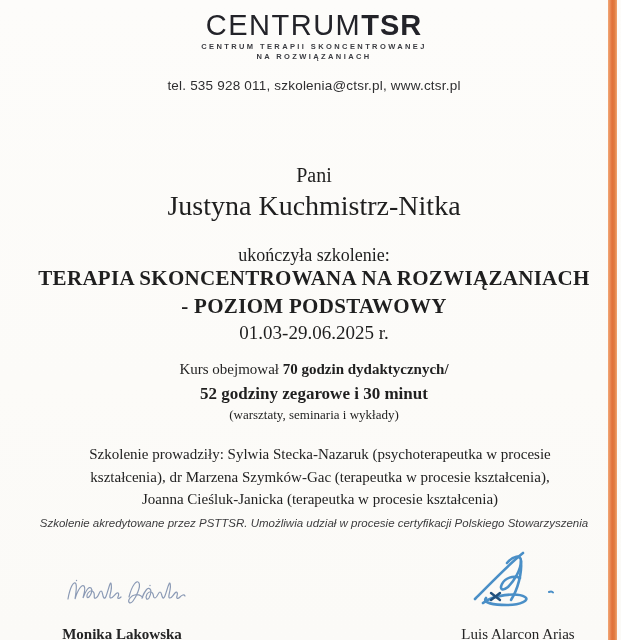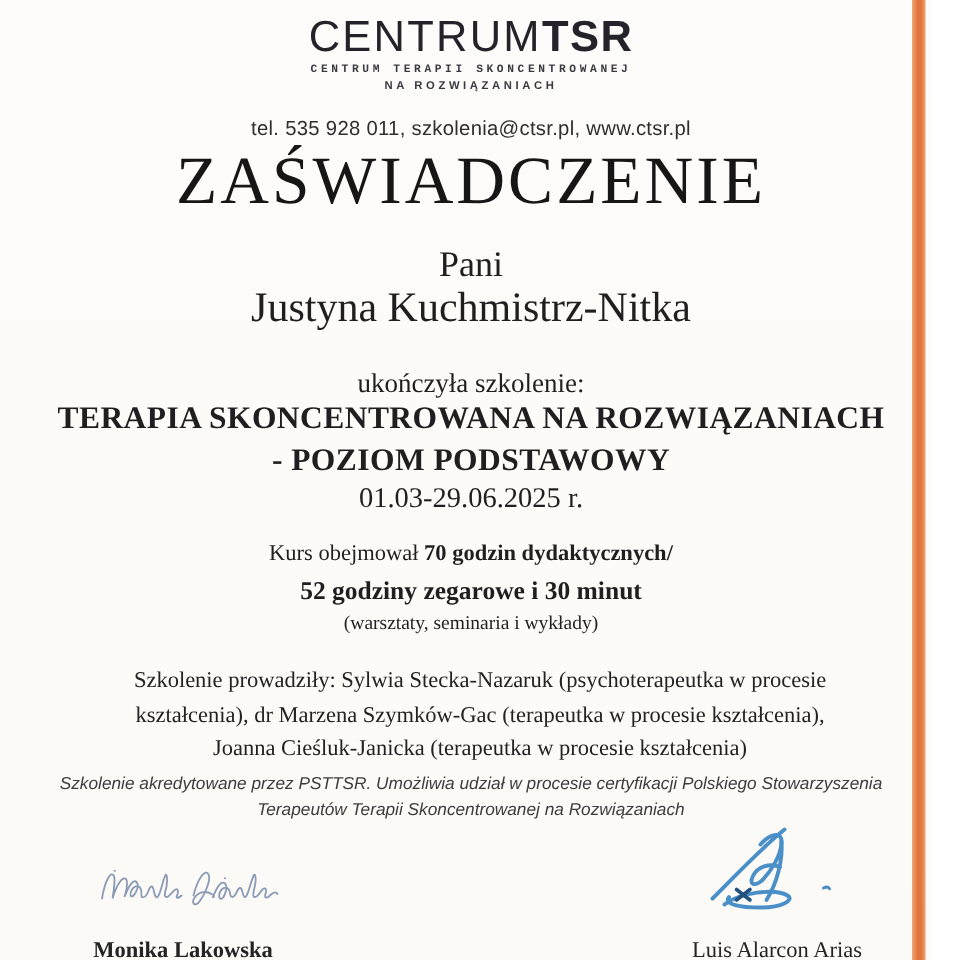--- a/index.html
+++ b/index.html
@@ -26,31 +26,31 @@
     top: 9px;
     font-family: "Liberation Sans", sans-serif;
     font-size: 29px; color: #232329; letter-spacing: 1.5px; font-weight: 400;
   }
   .logo-line b { font-weight: 800; letter-spacing: 1px; }
   .tagline {
     font-family: "Liberation Sans", sans-serif;
     font-size: 7.5px; font-weight: 700; letter-spacing: 2.4px;
     color: #3a3b41; line-height: 10px;
   }
-  .tagline-1 { top: 42px; font-family: Liberation Mono, monospace; }
+  .tagline-1 { top: 42px; }
   .tagline-2 { top: 52px; }
   .contact {
     top: 61px;
     font-family: "Liberation Sans", sans-serif;
     font-size: 13.5px; font-weight: 500; color: #2e2e30; letter-spacing: 0.2px; margin-top: 17px;
   }
 
   
   .cert-title { top: 94px; font-size: 45px; letter-spacing: 2px; color: #161616; }
-  .salutation { top: 164px; font-size: 24px; }
+  .salutation { top: 164px; font-size: 20px; }
   .recipient  { top: 190px; font-size: 28px; }
   .completion { top: 245px; font-size: 18px; }
   .course-1   { top: 266px; font-size: 21px; font-weight: 700; letter-spacing: 0.3px; }
   .course-2   { top: 294px; font-size: 21px; font-weight: 700; letter-spacing: 0.3px; }
   .date-range { top: 322px; font-size: 19px; text-align: center; }
   .hours-1    { top: 361px; font-size: 15px; }
   .hours-1 b, .hours-2 { font-weight: 700; }
   .hours-2    { top: 384px; font-size: 17px; }
   .hours-3    { top: 407px; font-size: 13px; }
   .trainers   { top: 443px; font-size: 15px; line-height: 22.5px; color: #222; padding-left: 12px; }
@@ -76,21 +76,20 @@
 
   <div class="accent-stripe"></div>
 
   <div class="centered logo-line">
     <span>CENTRUM</span><b>TSR</b>
   </div>
   <div class="centered tagline tagline-1">CENTRUM TERAPII SKONCENTROWANEJ</div>
   <div class="centered tagline tagline-2">NA ROZWIĄZANIACH</div>
   <div class="centered contact">tel. 535 928 011, szkolenia@ctsr.pl, www.ctsr.pl</div>
 
-  <div class="centered cert-title">ZAŚWIADCZENIE</div>
   <div class="centered salutation">Pani</div>
   <div class="centered recipient">Justyna Kuchmistrz-Nitka</div>
   <div class="centered completion">ukończyła szkolenie:</div>
   <div class="centered course-1">TERAPIA SKONCENTROWANA NA ROZWIĄZANIACH</div>
   <div class="centered course-2">- POZIOM PODSTAWOWY</div>
   <div class="centered date-range">01.03-29.06.2025 r.</div>
 
   <div class="centered hours-1">
     <span>Kurs obejmował </span><b>70 godzin dydaktycznych/</b>
   </div>
@@ -98,21 +97,20 @@
   <div class="centered hours-3">(warsztaty, seminaria i wykłady)</div>
 
   <div class="centered trainers">
     <div>Szkolenie prowadziły: Sylwia Stecka-Nazaruk (psychoterapeutka w procesie</div>
     <div>kształcenia), dr Marzena Szymków-Gac (terapeutka w procesie kształcenia),</div>
     <div>Joanna Cieśluk-Janicka (terapeutka w procesie kształcenia)</div>
   </div>
 
   <div class="centered accreditation">
     <div>Szkolenie akredytowane przez PSTTSR. Umożliwia udział w procesie certyfikacji Polskiego Stowarzyszenia</div>
-    <div>Terapeutów Terapii Skoncentrowanej na Rozwiązaniach</div>
   </div>
 
   <svg class="sig-left" width="140" height="40" viewBox="0 0 140 40" fill="none">
     <g stroke="#8b9ab5" stroke-width="1.2" stroke-linecap="round" fill="none">
       <path d="M5,28 C7,16 11,9 13,13 C14,16 13,22 12,28 C15,18 19,13 21,15 C23,17 21,23 20,27 C23,19 26,15 28,17 C30,19 28,24 26,26 C24,28 23,25 25,22 C27,19 30,19 31,22 C32,25 30,28 33,27 C36,26 36,20 38,20 C40,20 39,25 41,27 C43,29 45,18 47,13 C48,10 49,15 48,20 C47,24 46,27 48,27 C50,27 52,23 54,22 C56,21 56,24 55,26 C54,28 56,28 58,26"></path>
       <path d="M66,26 C69,14 74,8 76,12 C78,16 73,26 70,30 C67,34 64,31 67,27 C70,23 75,23 78,25 C80,26 80,27 79,27 C82,19 85,16 87,18 C89,20 87,25 86,27 C84,30 82,27 84,23 C86,20 89,20 90,23 C91,26 90,27 92,27 C95,26 95,21 97,21 C99,21 98,25 100,27 C102,28 104,17 106,13 C107,10 108,15 107,19 C106,24 105,27 107,27 C109,27 110,24 112,22 C114,20 115,22 114,25 C113,28 115,28 117,26 C119,24 121,23 122,25"></path>
       <circle cx="13.5" cy="9.5" r="0.7" fill="#8b9ab5" stroke="none"></circle>
       <circle cx="87" cy="14.5" r="0.7" fill="#8b9ab5" stroke="none"></circle>
     </g>
   </svg>

